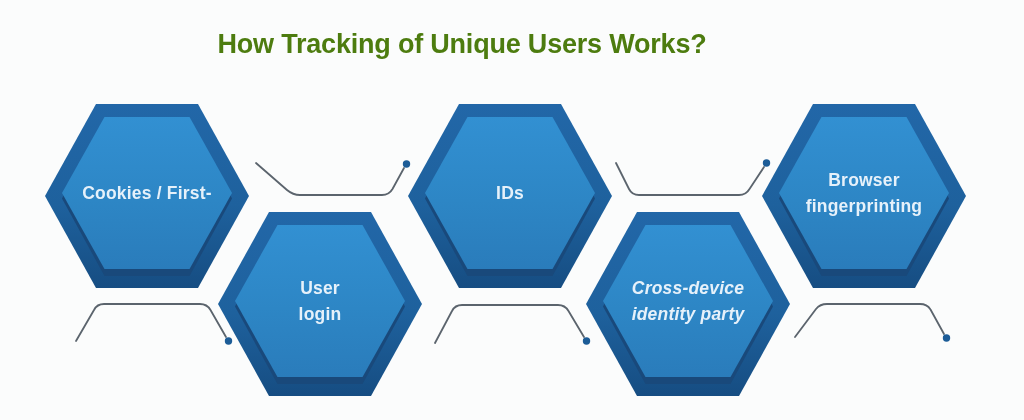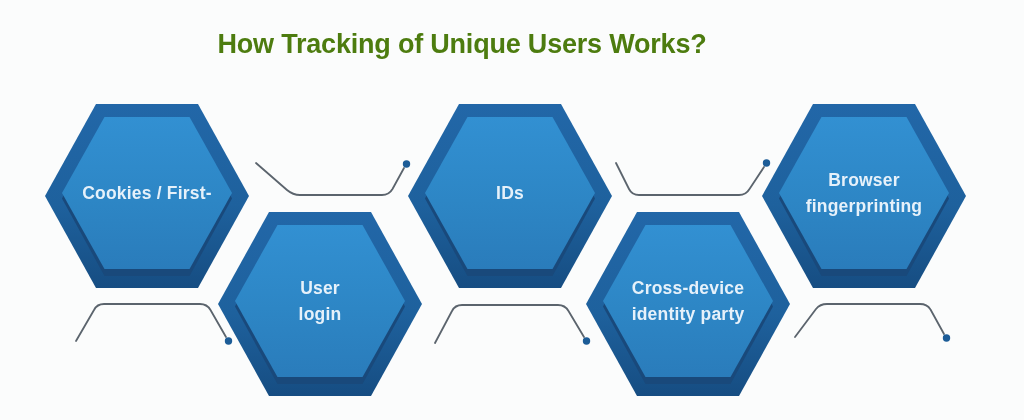--- a/index.html
+++ b/index.html
@@ -88,21 +88,21 @@
     text-align: center;
     color: #e6f1fa;
     font-size: 17.5px;
     font-weight: 600;
     line-height: 26px;
     letter-spacing: 0.2px;
   }
   .hex-1 { left: 45px;  top: 104px; }
   .hex-2 { left: 218px; top: 212px; text-decoration: underline; }
   .hex-3 { left: 408px; top: 104px; }
-  .hex-4 { left: 586px; top: 212px; }
+  .hex-4 { left: 586px; top: 212px; font-style: italic; }
   .hex-5 { left: 762px; top: 104px; }
 </style>
 </head>
 <body>
 
 <div class="canvas">
 
   <h1 class="title">How Tracking of Unique Users Works?</h1>
 
   <svg class="connectors" viewBox="0 0 1024 420" xmlns="http://www.w3.org/2000/svg">

